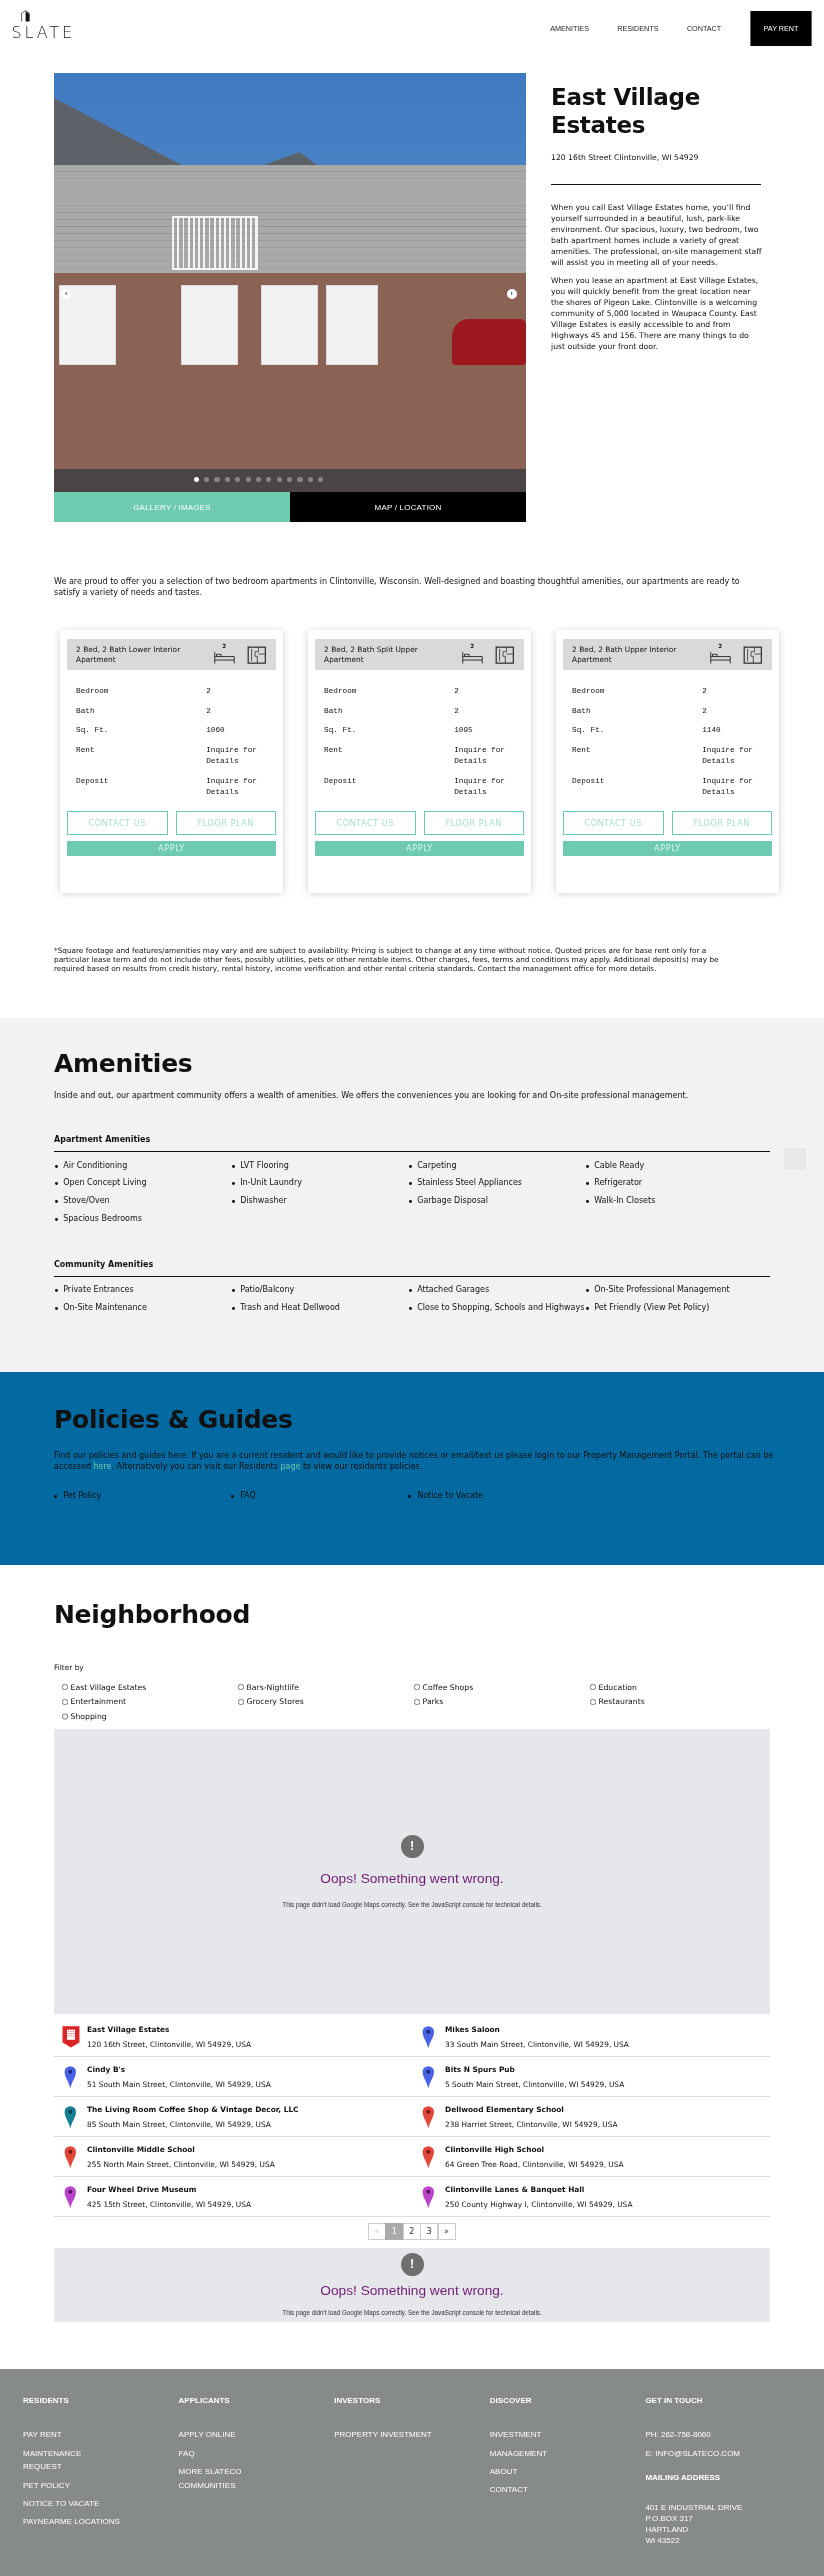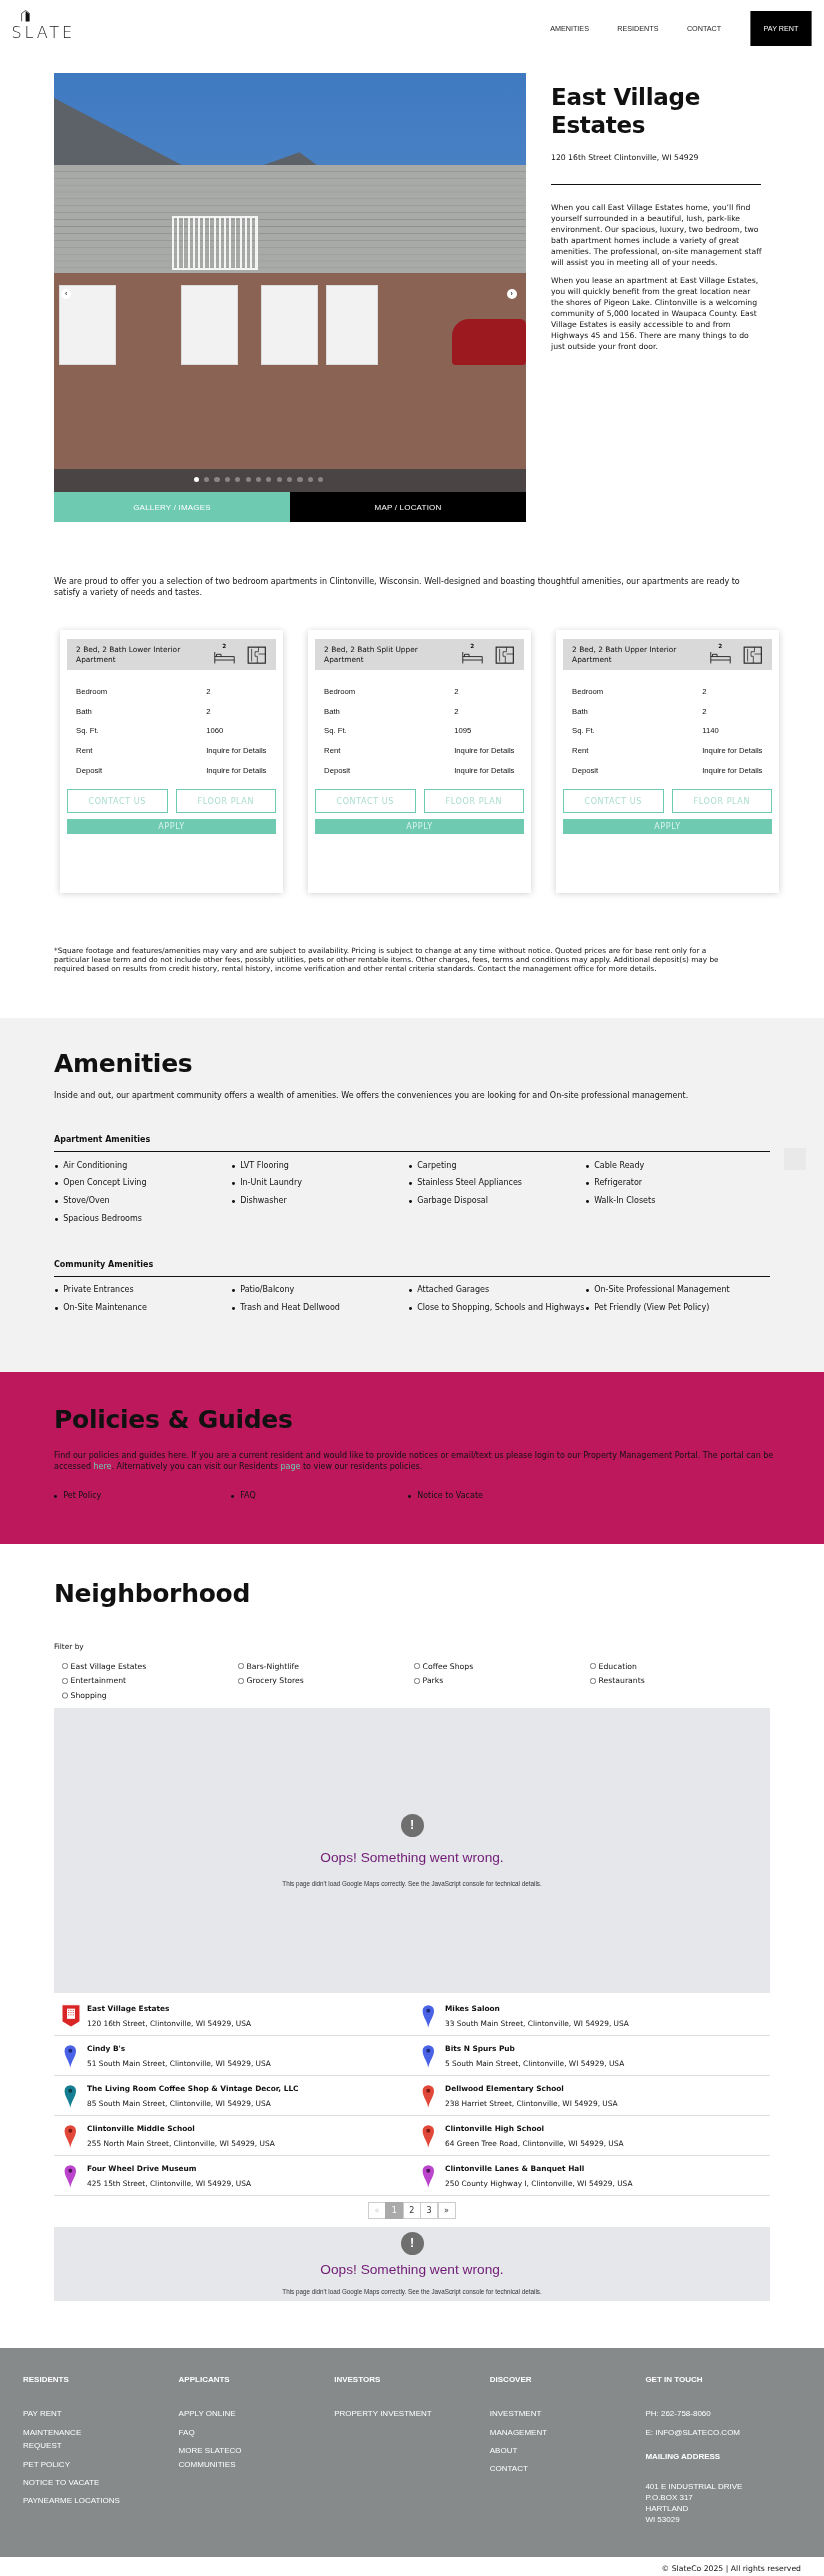--- a/index.html
+++ b/index.html
@@ -40,37 +40,37 @@
 .info p{font-family:"DejaVu Sans",sans-serif;font-size:7.7px;line-height:11px;margin-bottom:6.9px;color:#111}
 .intro{padding:575px 0 0 54px;width:767px;font-family:"DejaVu Sans",sans-serif;font-size:8px;line-height:11px}
 .cards{display:flex;gap:25px;padding:32px 0 0 60px}
 .card{width:223px;height:263px;background:#fff;box-shadow:0 1.1px 6.9px rgba(0,0,0,.2);padding:9.2px 6.9px}
 .card-head{background:#d9d9d9;height:31px;display:flex;align-items:center;padding:0 9.2px;justify-content:space-between}
 .card-title{font-family:"DejaVu Sans",sans-serif;font-weight:normal;font-size:7.4px;line-height:9.7px;width:126px}
 .card-icons{display:flex;align-items:center;gap:11.4px}
 .bed{position:relative;width:23px;height:20.6px}
 .bed .n{position:absolute;left:9.2px;top:-1.1px;font-size:5.7px;font-weight:bold;font-family:"DejaVu Sans",sans-serif}
 .card-rows{padding:16px 9.2px 0}
-.row{display:flex;font-family:Liberation Sans, sans-serif;font-size:7.7px;line-height:11px;margin-bottom:8.6px}
+.row{display:flex;font-family:Liberation Mono, monospace;font-size:7.7px;line-height:11px;margin-bottom:8.6px}
 .row .k{width:135px}
 .row .v{width:63px}
 .btns{display:flex;gap:8px;margin-top:13.7px}
 .btn-o{flex:1;height:23.5px;border:0.6px solid #6fcab2;color:#a7ddd0;font-size:8px;letter-spacing:0.6px;display:flex;align-items:center;justify-content:center;font-family:"DejaVu Sans",sans-serif}
 .btn-apply{margin-top:6.3px;height:15px;background:#6fcab2;color:#d9f3ec;font-size:8px;letter-spacing:0.6px;display:flex;align-items:center;justify-content:center;font-family:"DejaVu Sans",sans-serif}
 .disclaimer{padding:53px 54px 0 54px;font-family:"DejaVu Sans",sans-serif;font-size:7.3px;line-height:9.2px;width:773px}
 .amen{background:#f2f2f2;margin-top:44px;padding:31px 54px 55px;position:relative}
 .amen h2,.pol h2,.nb h2{font-family:"DejaVu Sans",sans-serif;font-weight:bold;font-size:25px;letter-spacing:-0.3px}
 .amen .desc{font-family:"DejaVu Sans",sans-serif;font-size:8px;line-height:11px;margin-top:12.6px;width:710px}
 .amen h3{font-family:"DejaVu Sans",sans-serif;font-weight:bold;font-size:8px;margin-top:34px;padding-bottom:6.9px;border-bottom:0.6px solid #111;width:716px}
 .amen h3.second{margin-top:32px}
 .grid4{display:grid;grid-template-columns:177px 177px 177px 177px;margin-top:4.6px}
 .grid4 li{font-family:"DejaVu Sans",sans-serif;font-size:8px;line-height:12px;padding:2.9px 0 2.9px 9.2px;position:relative}
 .grid4 li:before{content:"";position:absolute;left:1.1px;top:8px;width:2.9px;height:2.9px;border-radius:50%;background:#111}
 .totop{position:absolute;right:18.3px;top:130px;width:22px;height:22px;background:#e9e9e9;color:#ddd;text-align:center;line-height:22px;font-size:8px;cursor:pointer}
-.pol{background:#be185d;padding:33px 54px 44px}
+.pol{background:#0369a1;padding:33px 54px 65px}
 .pol .desc{font-family:"DejaVu Sans",sans-serif;font-size:8px;line-height:11px;margin-top:16px;width:727px}
 .pol .desc a{color:#6fcab2}
 .pol ul{display:grid;grid-template-columns:177px 177px 177px;margin-top:19.5px}
 .pol li{font-family:"DejaVu Sans",sans-serif;font-size:8px;padding-left:9.2px;position:relative}
 .pol li:before{content:"";position:absolute;left:0;top:4px;width:2.9px;height:2.9px;border-radius:50%;background:#111}
 .nb{padding:35px 54px 16px}
 .nb .filter-label{font-family:"DejaVu Sans",sans-serif;font-size:7.4px;margin-top:34px}
 .filters{display:grid;grid-template-columns:176px 176px 176px 176px;margin:10.3px 0 0 8px;row-gap:5.7px}
 .filters label{font-family:"DejaVu Sans",sans-serif;font-size:7.7px;display:flex;align-items:center;gap:2.3px;cursor:pointer}
 .filters input{width:6.3px;height:7.4px;margin:0}
@@ -562,18 +562,18 @@
   </div>
   <div class="fcol">
     <h4>GET IN TOUCH</h4>
     <a>PH: 262-758-8060</a>
     <a style="width:126px">E: INFO@SLATECO.COM</a>
     <h4 style="margin:12.6px 0 20.6px">MAILING ADDRESS</h4>
     <div class="addr">
       <div>401 E INDUSTRIAL DRIVE</div>
       <div>P.O.BOX 317</div>
       <div>HARTLAND</div>
-      <div>WI 53029</div>
+      <div>WI 43522</div>
     </div>
   </div>
 </footer>
 <div class="copy">© SlateCo 2025 | All rights reserved</div>
 
 
 </body></html>

